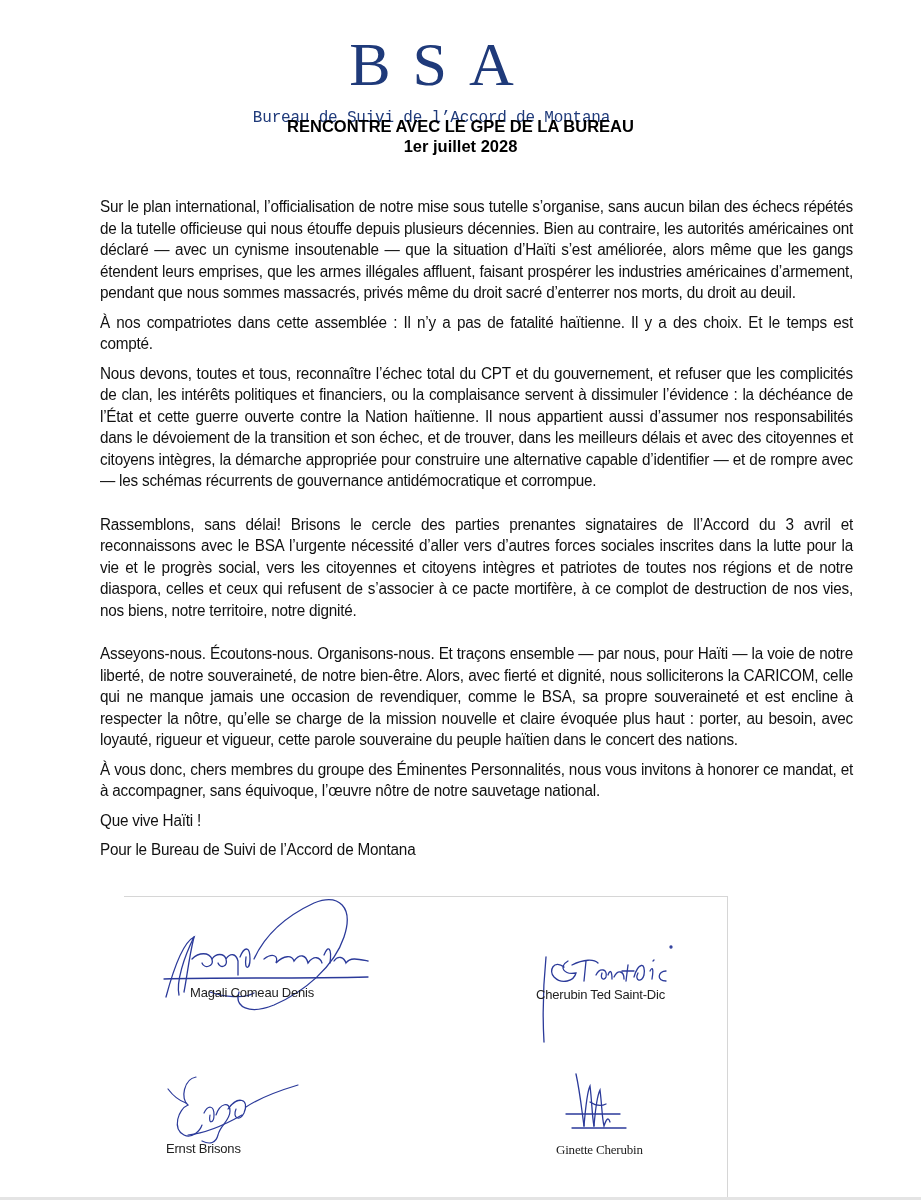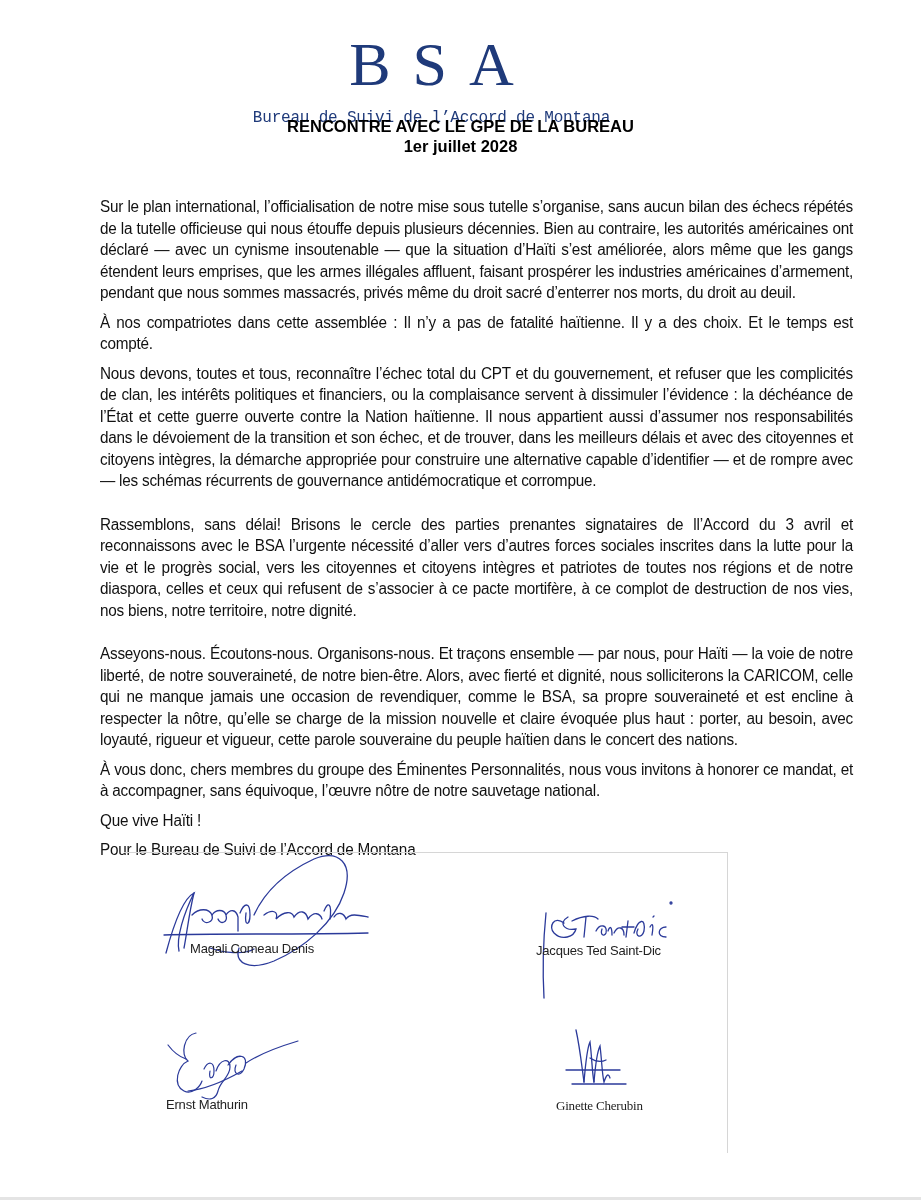--- a/index.html
+++ b/index.html
@@ -5,21 +5,21 @@
   html, body { margin: 0; padding: 0; background: #ffffff; }
   body { width: 921px; height: 1200px; position: relative; overflow: hidden; font-family: "Liberation Sans", sans-serif; color: #111; }
   .logo { position: absolute; left: 0; width: 863px; top: 36px; text-align: center; }
   .logo-mark { font-family: "Liberation Serif", serif; color: #1f3a7a; font-size: 62px; line-height: 56px; letter-spacing: 22px; padding-left: 22px; }
   .logo-sub { font-family: Liberation Mono, monospace; color: #1f3a7a; font-size: 16px; line-height: 12px; margin-top: 20px; letter-spacing: -0.2px; }
   .header { position: absolute; left: 0; width: 921px; top: 116px; text-align: center; font-weight: bold; font-size: 16.5px; line-height: 20px; color: #000; }
   .body-text { position: absolute; left: 84px; top: 196px; width: 753px; font-size: 17.3px; line-height: 21.5px; color: #111; margin-left: 16px; }
   .body-text p { margin: 0 0 8px 0; text-align: justify; letter-spacing: -0.25px; word-spacing: 0px; transform-origin: left top; }
   .body-text p.gap-before { margin-top: 22px; }
   .narrow { display: inline-block; width: 113%; transform: scaleX(0.885); transform-origin: left top; }
-  .sig-block { position: absolute; left: 124px; top: 852px; width: 603px; height: 300px; border-top: 1.5px solid #d6d6d6; border-right: 1.5px solid #d6d6d6; text-align: center; }
+  .sig-block { position: absolute; left: 124px; top: 896px; width: 603px; height: 300px; border-top: 1.5px solid #d6d6d6; border-right: 1.5px solid #d6d6d6; text-align: center; }
   .sig { position: absolute; }
   .sig svg { position: absolute; overflow: visible; }
   .sig-name { position: absolute; font-size: 13px; color: #222; white-space: nowrap; letter-spacing: -0.2px; }
   .bottom-rule { position: absolute; left: 0; top: 1197px; width: 921px; height: 3px; background: #e4e4e4; }
 </style>
 </head>
 <body>
 
 <div class="logo">
   <div class="logo-mark">BSA</div>
@@ -70,36 +70,36 @@
         <path d="M30 30 C 20 22, 14 34, 20 40 C 28 48, 40 44, 42 36 C 30 38, 24 30, 34 24"></path>
         <path d="M38 28 C 50 22, 60 22, 64 26 M52 24 L 50 44"></path>
         <path d="M62 38 C 66 30, 74 32, 72 40 C 70 44, 66 42, 68 36 M74 38 C 76 32, 78 34, 78 42"></path>
         <path d="M80 40 C 84 32, 90 34, 90 42 M94 28 L 92 44 M88 34 L 100 34"></path>
         <path d="M100 40 C 104 26, 112 24, 110 38 C 108 46, 100 44, 104 36"></path>
         <path d="M116 34 C 118 30, 120 30, 118 42 M119 24 L 120 23"></path>
         <path d="M132 34 C 124 34, 122 44, 132 44"></path>
         <circle cx="137" cy="10" r="1"></circle>
       </g>
     </svg>
-    <div class="sig-name" style="left:2px; top:50px;">Jacques Ted Saint-Dic</div>
+    <div class="sig-name" style="left:2px; top:50px;">Cherubin Ted Saint-Dic</div>
   </div>
 
   <div class="sig" style="left:34px; top:172px;">
     <svg width="150" height="90" viewBox="0 0 150 90" style="left:0;top:0;">
       <g fill="none" stroke="#2b3a9a" stroke-width="1.2" stroke-linecap="round">
         <path d="M10 20 C 16 28, 22 32, 28 34"></path>
         <path d="M38 8 C 26 10, 22 30, 30 36 C 20 40, 14 60, 26 66 C 34 70, 42 62, 44 56"></path>
         <path d="M46 44 C 50 36, 56 36, 56 46 C 56 54, 50 56, 52 46"></path>
         <path d="M58 46 C 62 34, 72 32, 72 42 C 72 52, 62 56, 60 66 C 58 74, 52 76, 44 72"></path>
         <path d="M70 40 C 80 26, 92 30, 86 44 C 82 52, 74 50, 78 40"></path>
         <path d="M88 38 C 100 30, 120 22, 140 16"></path>
         <path d="M30 66 C 50 64, 70 54, 84 46"></path>
       </g>
     </svg>
-    <div class="sig-name" style="left:8px; top:72px;">Ernst Mathurin</div>
+    <div class="sig-name" style="left:8px; top:72px;">Ernst Brisons</div>
   </div>
 
   <div class="sig" style="left:432px; top:175px;">
     <svg width="80" height="70" viewBox="0 0 80 70" style="left:0;top:0;">
       <g fill="none" stroke="#2b3a9a" stroke-width="1.3" stroke-linecap="round">
         <path d="M20 2 C 24 20, 26 40, 28 54"></path>
         <path d="M28 54 C 30 30, 32 18, 34 14 C 36 30, 36 44, 38 54"></path>
         <path d="M38 54 C 40 30, 42 22, 44 18 C 46 34, 46 46, 48 54 C 50 48, 52 44, 54 50"></path>
         <path d="M34 30 C 40 34, 46 34, 50 32"></path>
         <path d="M10 42 L 64 42"></path>

